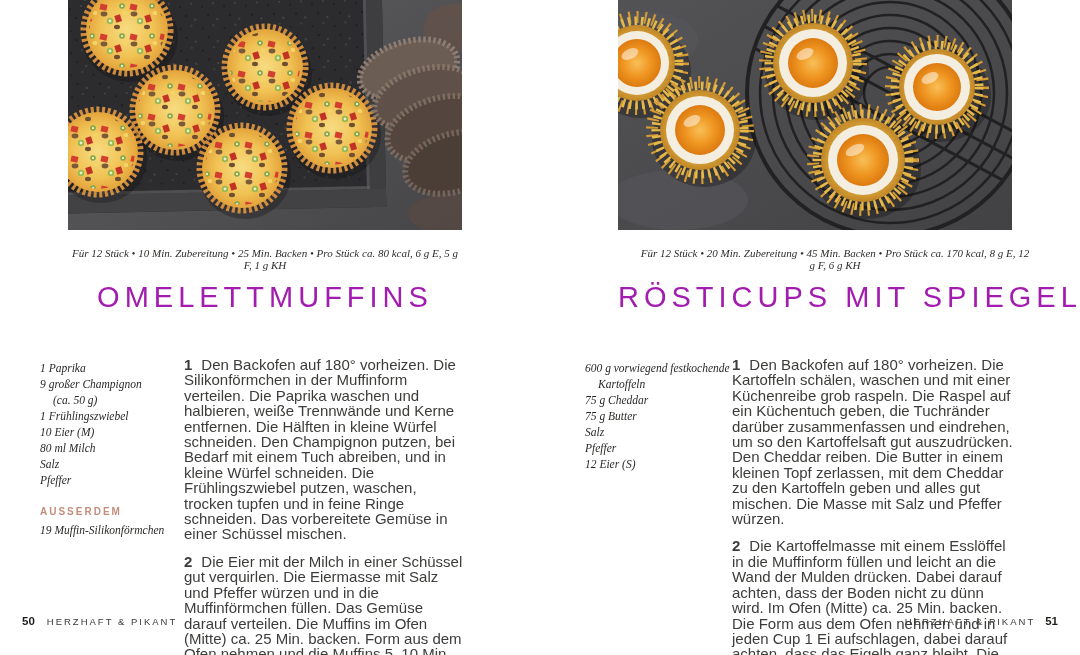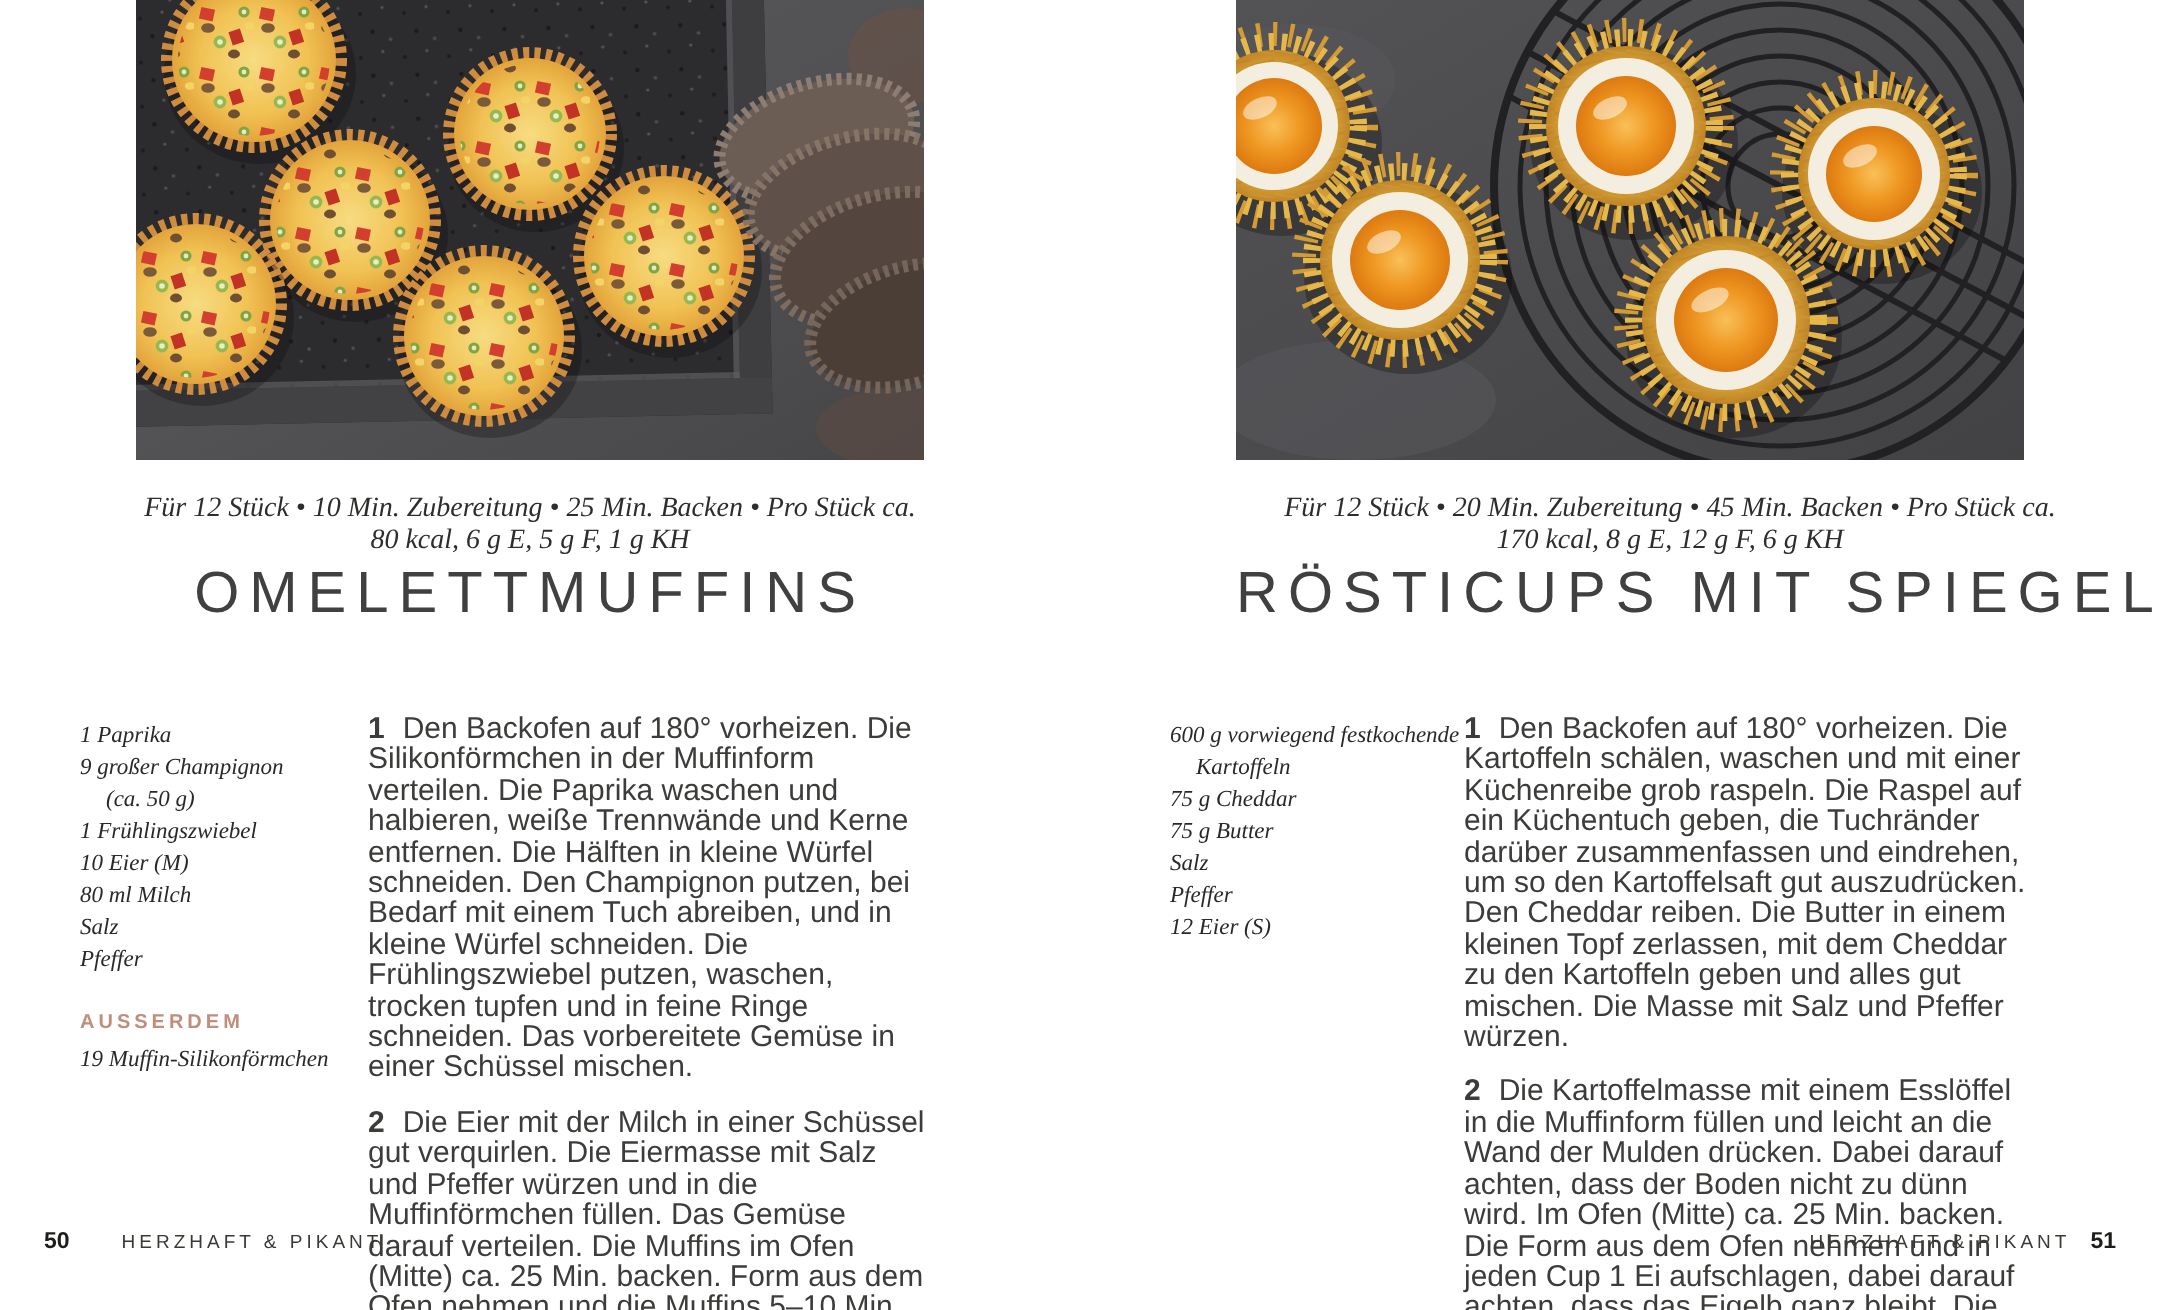--- a/index.html
+++ b/index.html
@@ -10,28 +10,28 @@
   .page{position:absolute;top:0;width:540px;height:655px;}
   #page-left{left:0;}
   #page-right{left:540px;}
 
   .photo{position:absolute;top:0;width:394px;height:230px;overflow:hidden;background:#4a4a4d;}
   #page-left .photo{left:68px;}
   #page-right .photo{left:78px;}
 
   .caption{
     position:absolute;top:247px;width:394px;text-align:center;
-    font-family:"Liberation Serif",serif;font-style:italic;font-size:14px;color:#2e2d2b;
+    font-family:"Liberation Serif",serif;font-style:italic;font-size:11px;color:#2e2d2b;
   }
   #page-left .caption{left:68px;}
   #page-right .caption{left:78px;margin-left:20px;}
 
   .title{
     position:absolute;top:281px;width:394px;margin:0;text-align:center;
-    font-weight:300;font-size:29px;letter-spacing:5px;color:#404040;white-space:nowrap;
+    font-weight:300;font-size:29px;letter-spacing:5px;color:#a21caf;white-space:nowrap;
   }
   #page-left .title{left:68px;}
   #page-right .title{left:78px;}
 
   .subtitle{
     position:absolute;top:323px;width:394px;text-align:center;
     font-size:10.5px;letter-spacing:3px;color:var(--accent-mauve,#a98f91);font-weight:400;
   }
   #page-left .subtitle{left:68px;}
   #page-right .subtitle{left:78px;}
@@ -53,21 +53,21 @@
   .instructions{position:absolute;top:357px;font-size:15px;line-height:15.4px;color:#3c3c3a;}
   #page-left .instructions{left:184px;width:282px;}
   #page-right .instructions{left:192px;width:287px;}
   .step{margin:0 0 12px 0;}
   .step-num{font-weight:bold;margin-right:9px;}
 
   .footer{position:absolute;top:615px;font-size:9.5px;letter-spacing:2px;color:#3a3936;}
   #page-left .footer{left:22px;}
   #page-right .footer{right:22px;text-align:right;}
   .page-num{font-weight:bold;font-size:11.5px;letter-spacing:0;color:#1e1d1b;}
-  #page-left .page-num{margin-right:26px;}
+  #page-left .page-num{margin-right:12px;}
   #page-right .page-num{margin-left:10px;}
 </style>
 </head>
 <body>
 
 <div class="page" id="page-left">
 
   <div class="photo">
     <svg width="394" height="230" viewBox="0 0 394 230">
       <defs>

